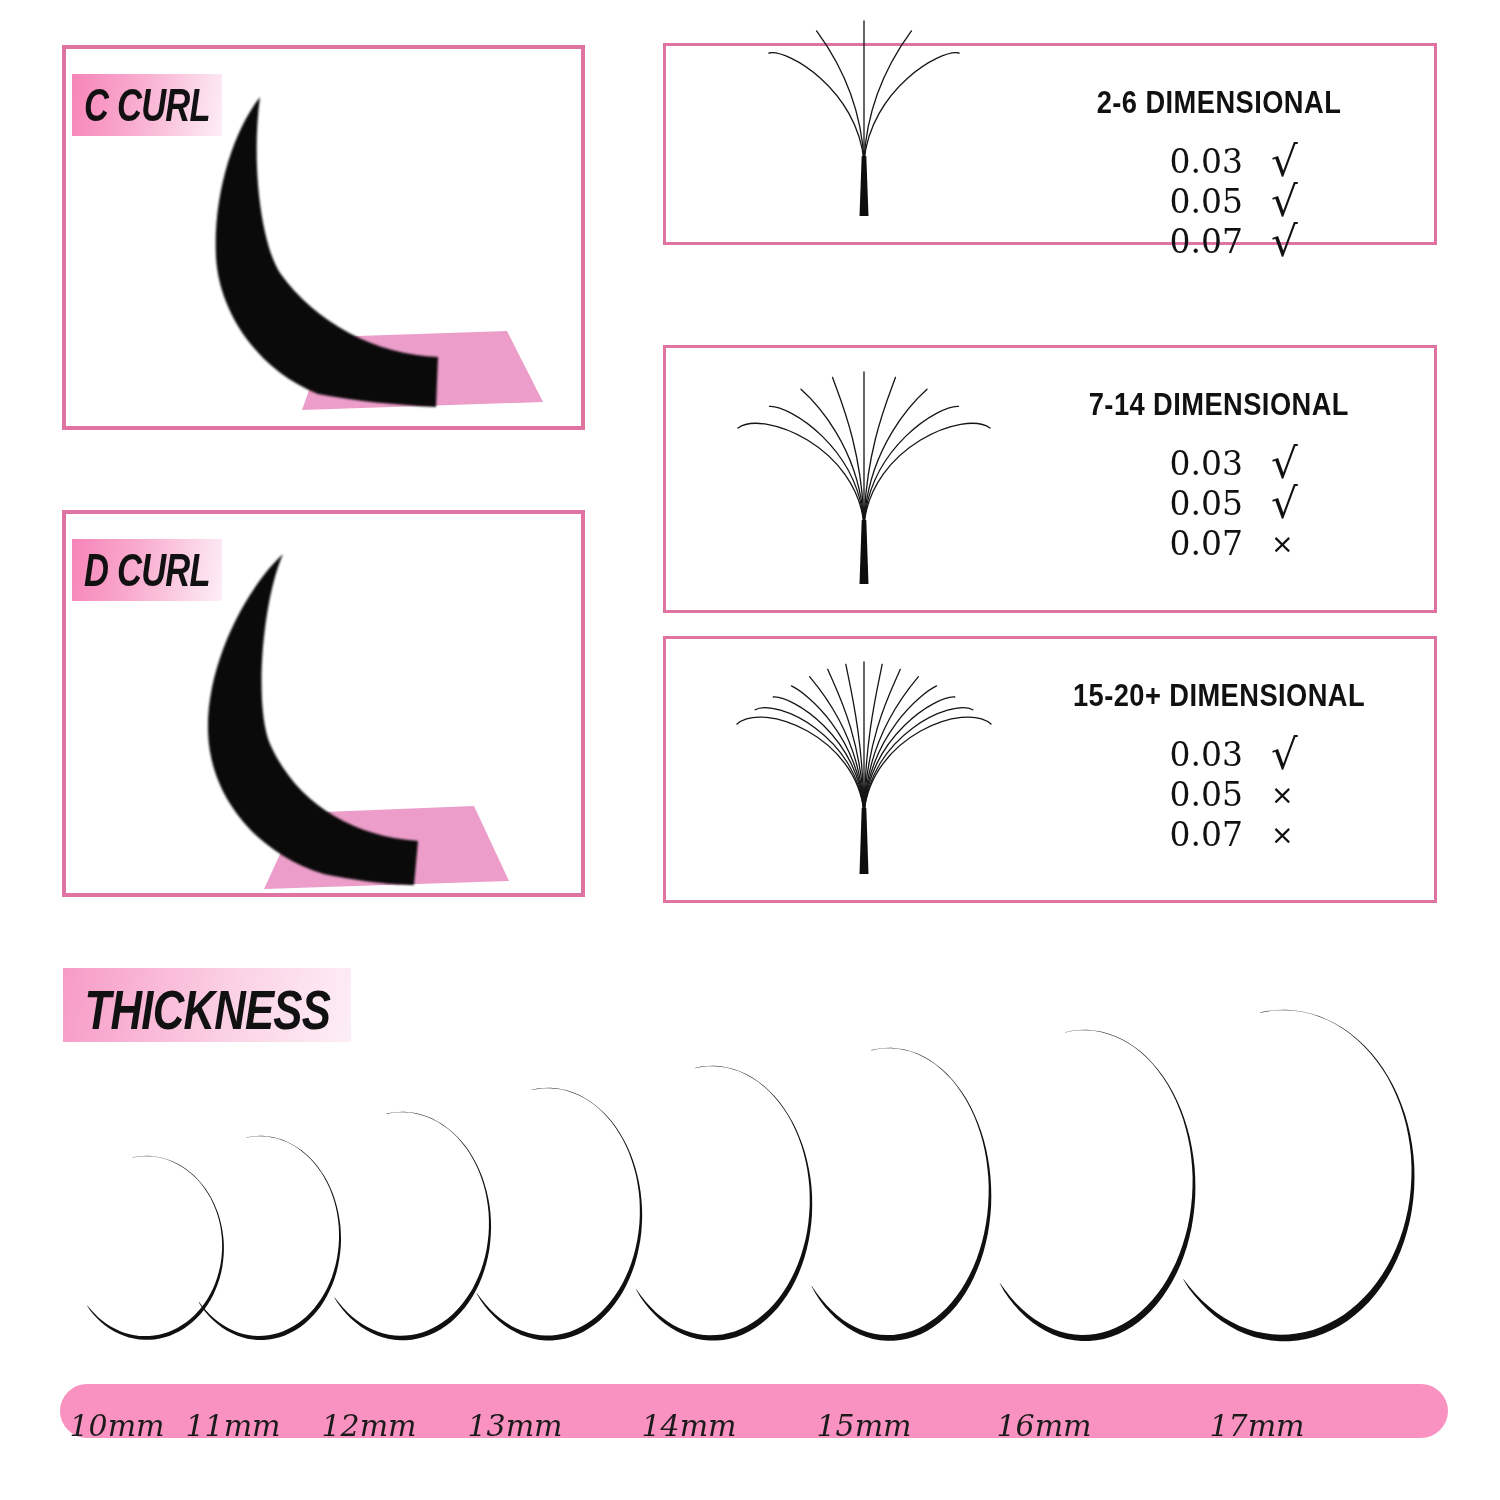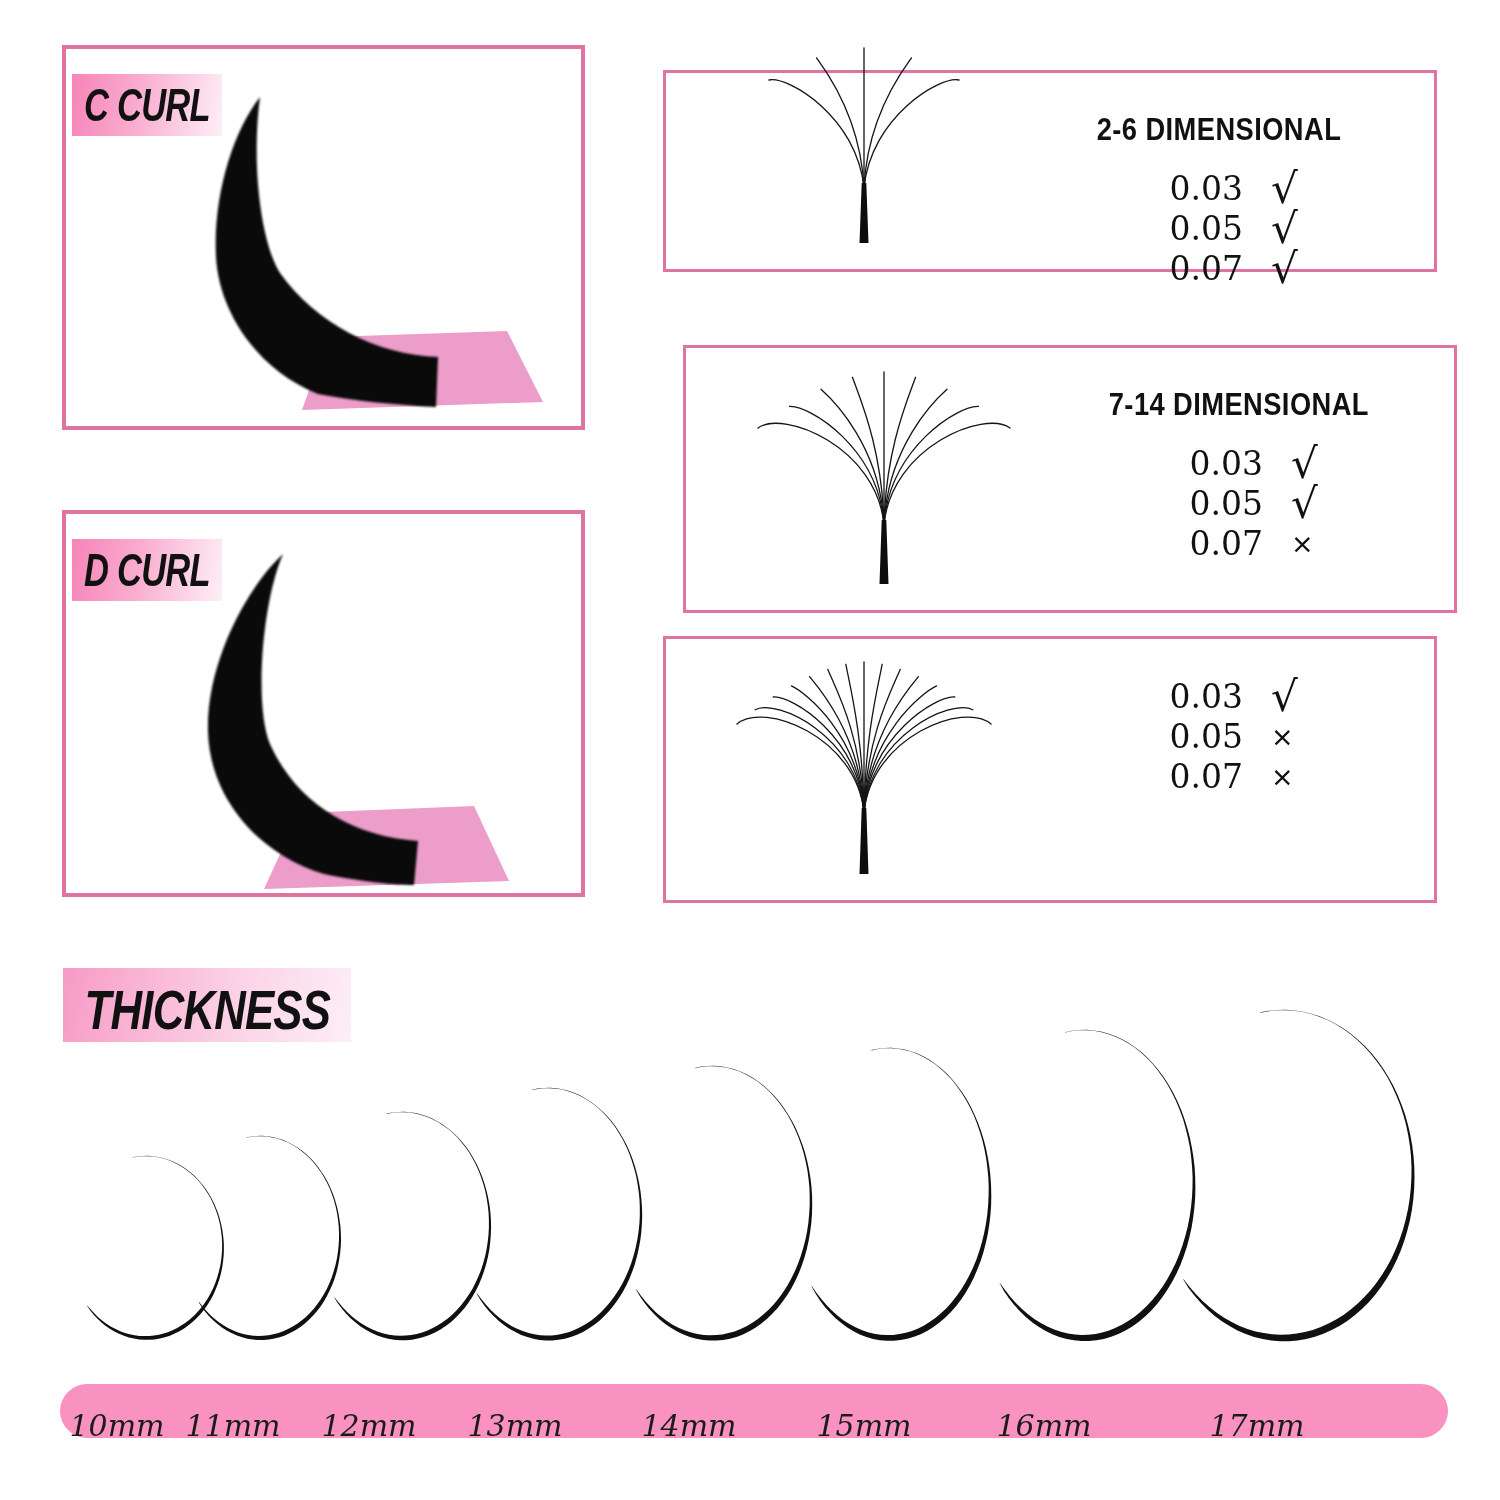--- a/index.html
+++ b/index.html
@@ -23,22 +23,22 @@
               background:linear-gradient(100deg,var(--grad-a) 0%,var(--grad-b) 45%,var(--grad-c) 100%);
               display:flex;align-items:center;justify-content:center;}
   .curl-label span{display:inline-block;font-weight:bold;font-style:italic;font-size:46px;
                    transform:scaleX(0.75);white-space:nowrap;letter-spacing:-1px;}
   .curl-svg{position:absolute;left:0;top:0;width:100%;height:100%;}
   .lash{fill:#0a0a0a;filter:blur(1.1px);}
 
   
   .dim-card{position:absolute;left:663px;width:774px;background:#fff;
             border:3px solid var(--border-pink);box-sizing:border-box;}
-  #dim-0{top:70px;height:202px;}
-  #dim-1{top:345px;height:268px;margin-left:20px;}
+  #dim-0{top:43px;height:202px;}
+  #dim-1{top:345px;height:268px;}
   #dim-2{top:636px;height:267px;}
   .fan{position:absolute;left:18px;bottom:22px;width:360px;}
   .fan path{stroke:#151515;stroke-width:1.3;fill:none;stroke-linecap:round;}
   .fan polygon{fill:#0d0d0d;}
   .dim-text{position:absolute;left:350px;right:12px;top:0;bottom:0;
             display:flex;flex-direction:column;align-items:center;padding-top:38px;box-sizing:border-box;}
   .dim-title{font-size:31px;font-weight:bold;letter-spacing:0.5px;line-height:38px;margin:0 0 20px 0;
              white-space:nowrap;}
   .dim-title span{display:inline-block;transform:scaleX(0.88);}
   .opt-row{display:flex;align-items:flex-end;line-height:40px;height:40px;transform:translateX(14px);}
@@ -171,20 +171,21 @@
         <path d="M 180 157 C 181 80, 194.5142857142857 28.074285714285715, 198.14285714285714 8.268428115842893"></path>
         <path d="M 180 157 C 182 80, 209.02857142857144 30.90857142857143, 216.2857142857143 13.37014469222101"></path>
         <path d="M 180 157 C 183 80, 223.54285714285714 33.74285714285715, 234.42857142857144 20.683552978154587"></path>
         <path d="M 180 157 C 184 80, 238.05714285714285 36.57714285714286, 252.57142857142856 29.945670750994804"></path>
         <path d="M 180 157 C 185 80, 252.57142857142856 39.41142857142857, 270.7142857142857 40.99242406553036"></path>
         <path d="M 180 157 C 186 80, 267.0857142857143 42.245714285714286, 288.8571428571429 53.7070043741192"></path>
         <path d="M 180 157 C 187 80, 281.6 45.08, 307 68"></path>
         <polygon points="175.5,218 184.5,218 182.3,152 177.7,152"></polygon>
       </svg>
     <div class="dim-text">
+      <h2 class="dim-title"><span>15-20+ DIMENSIONAL</span></h2>
       <div class="opts">
           <div class="opt-row">
             <span class="opt-num">0.03</span>
             <span class="opt-mark check">√</span>
           </div>
           <div class="opt-row">
             <span class="opt-num">0.05</span>
             <span class="opt-mark cross">×</span>
           </div>
           <div class="opt-row">

